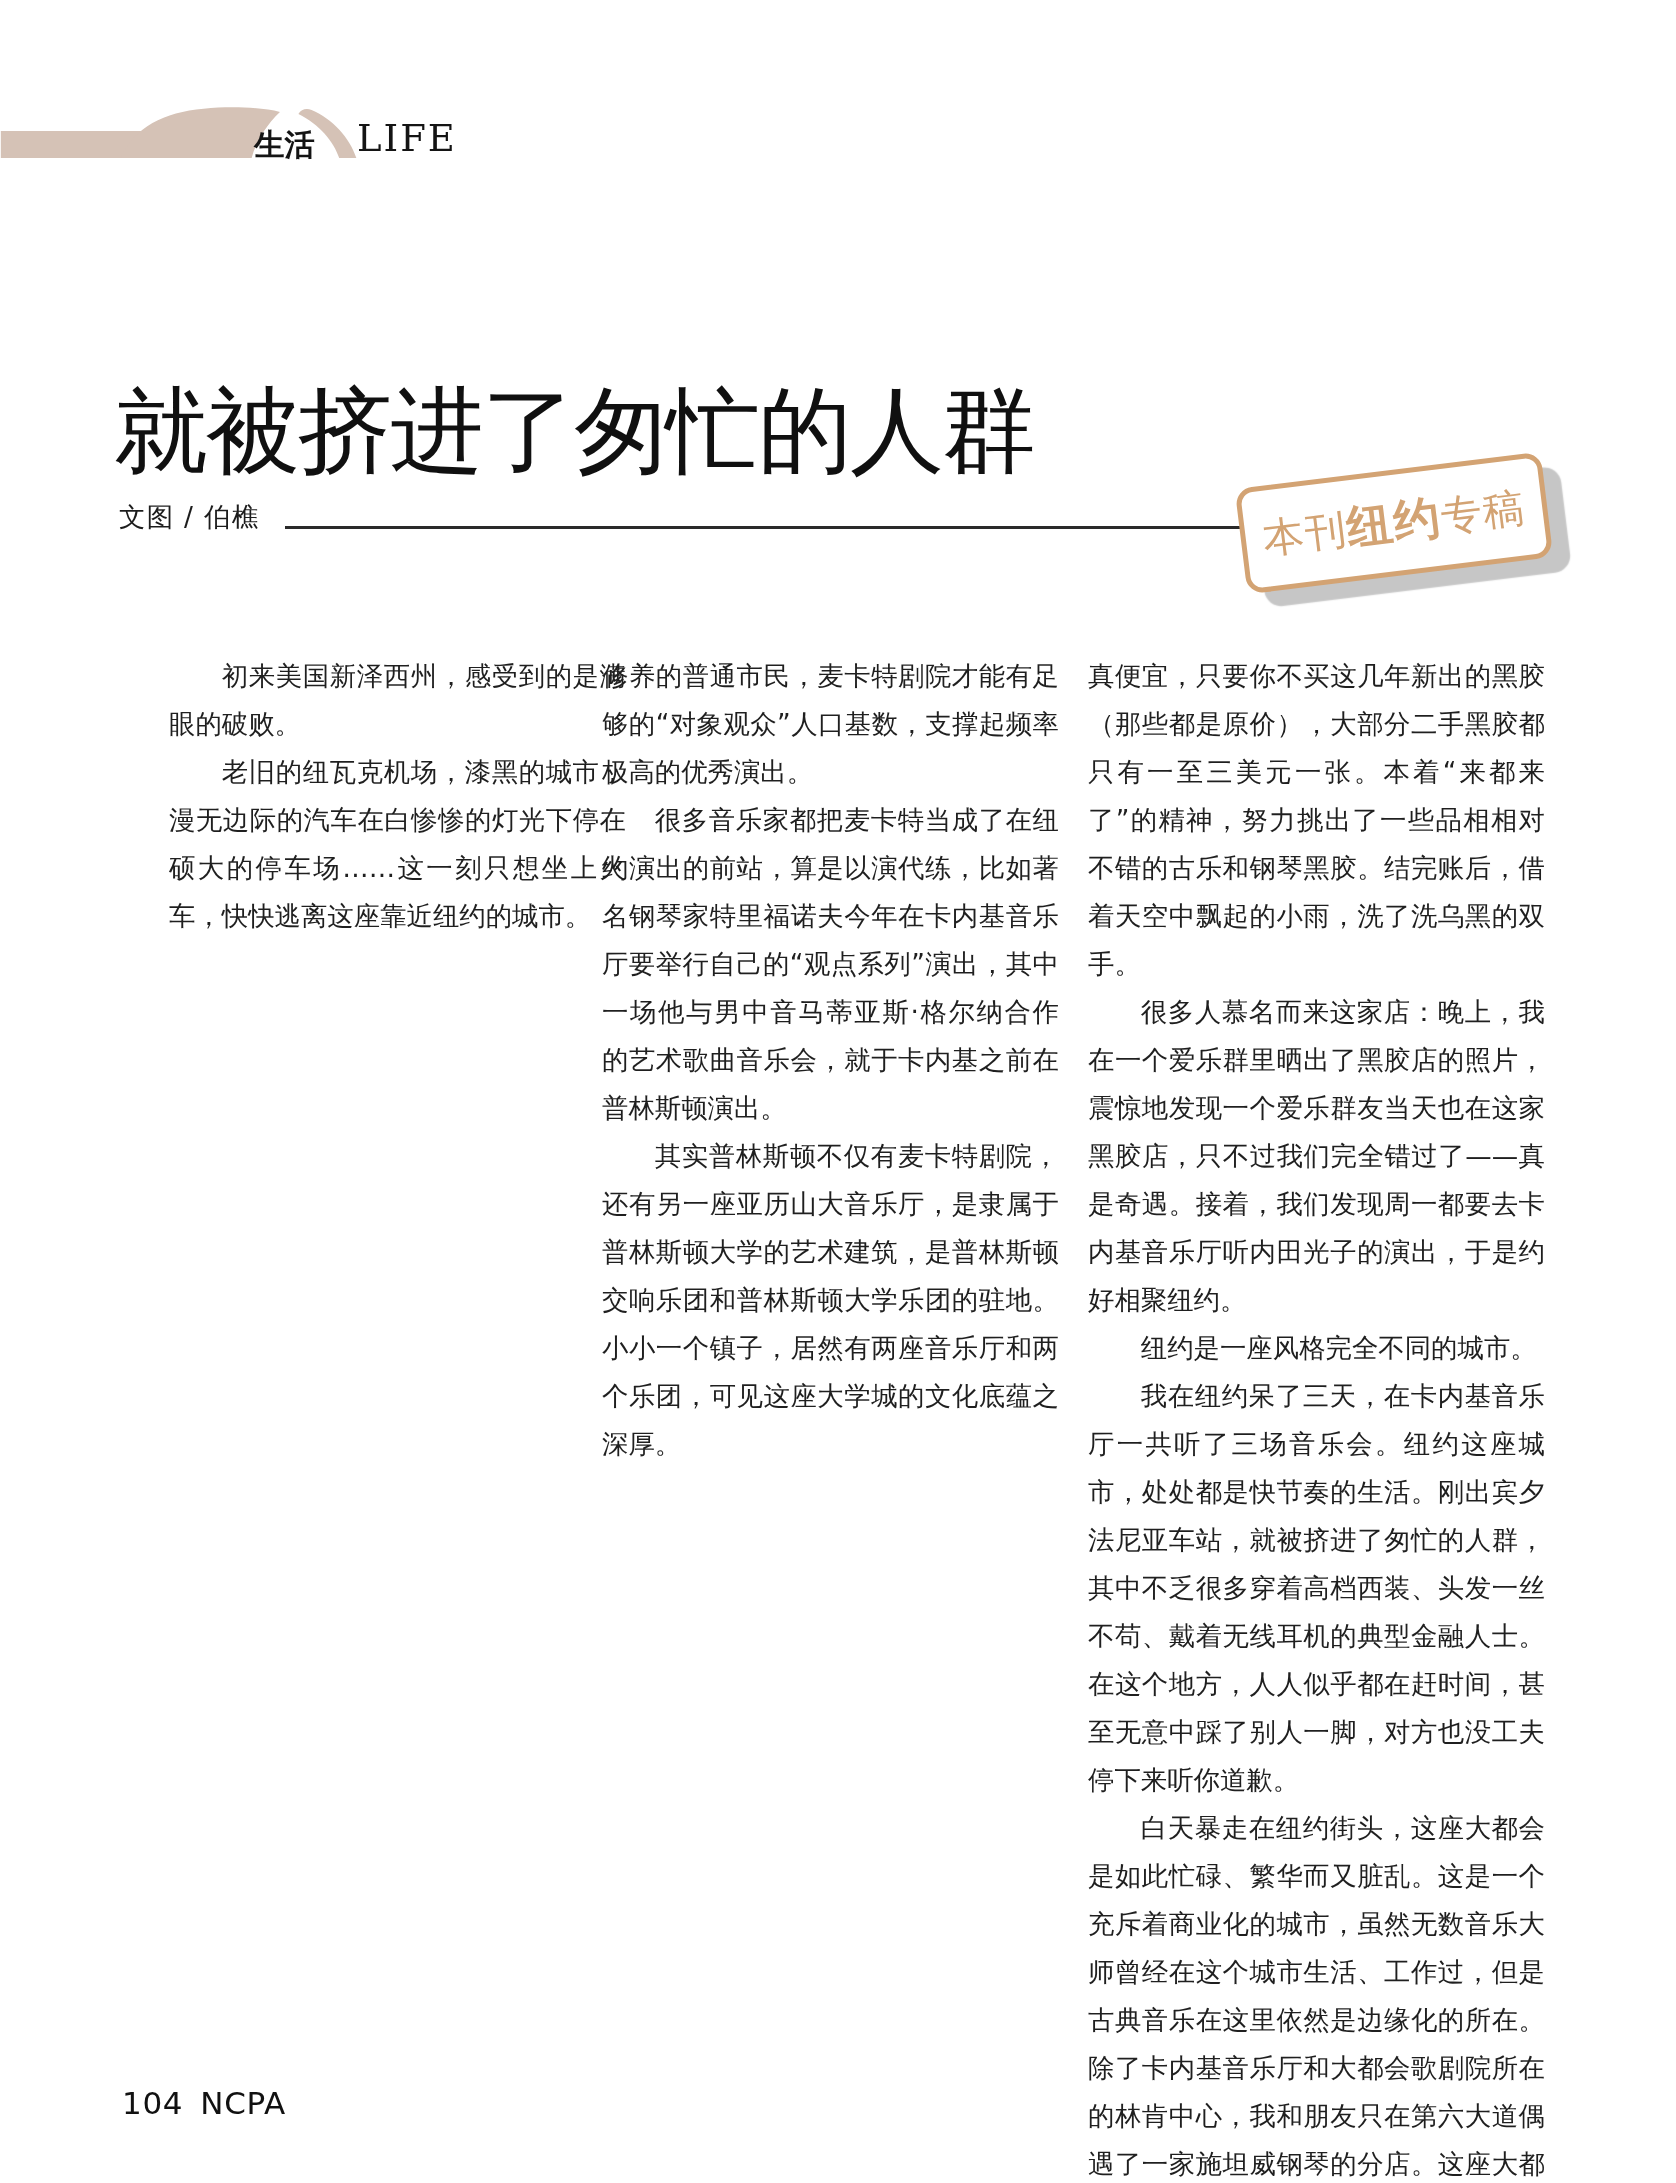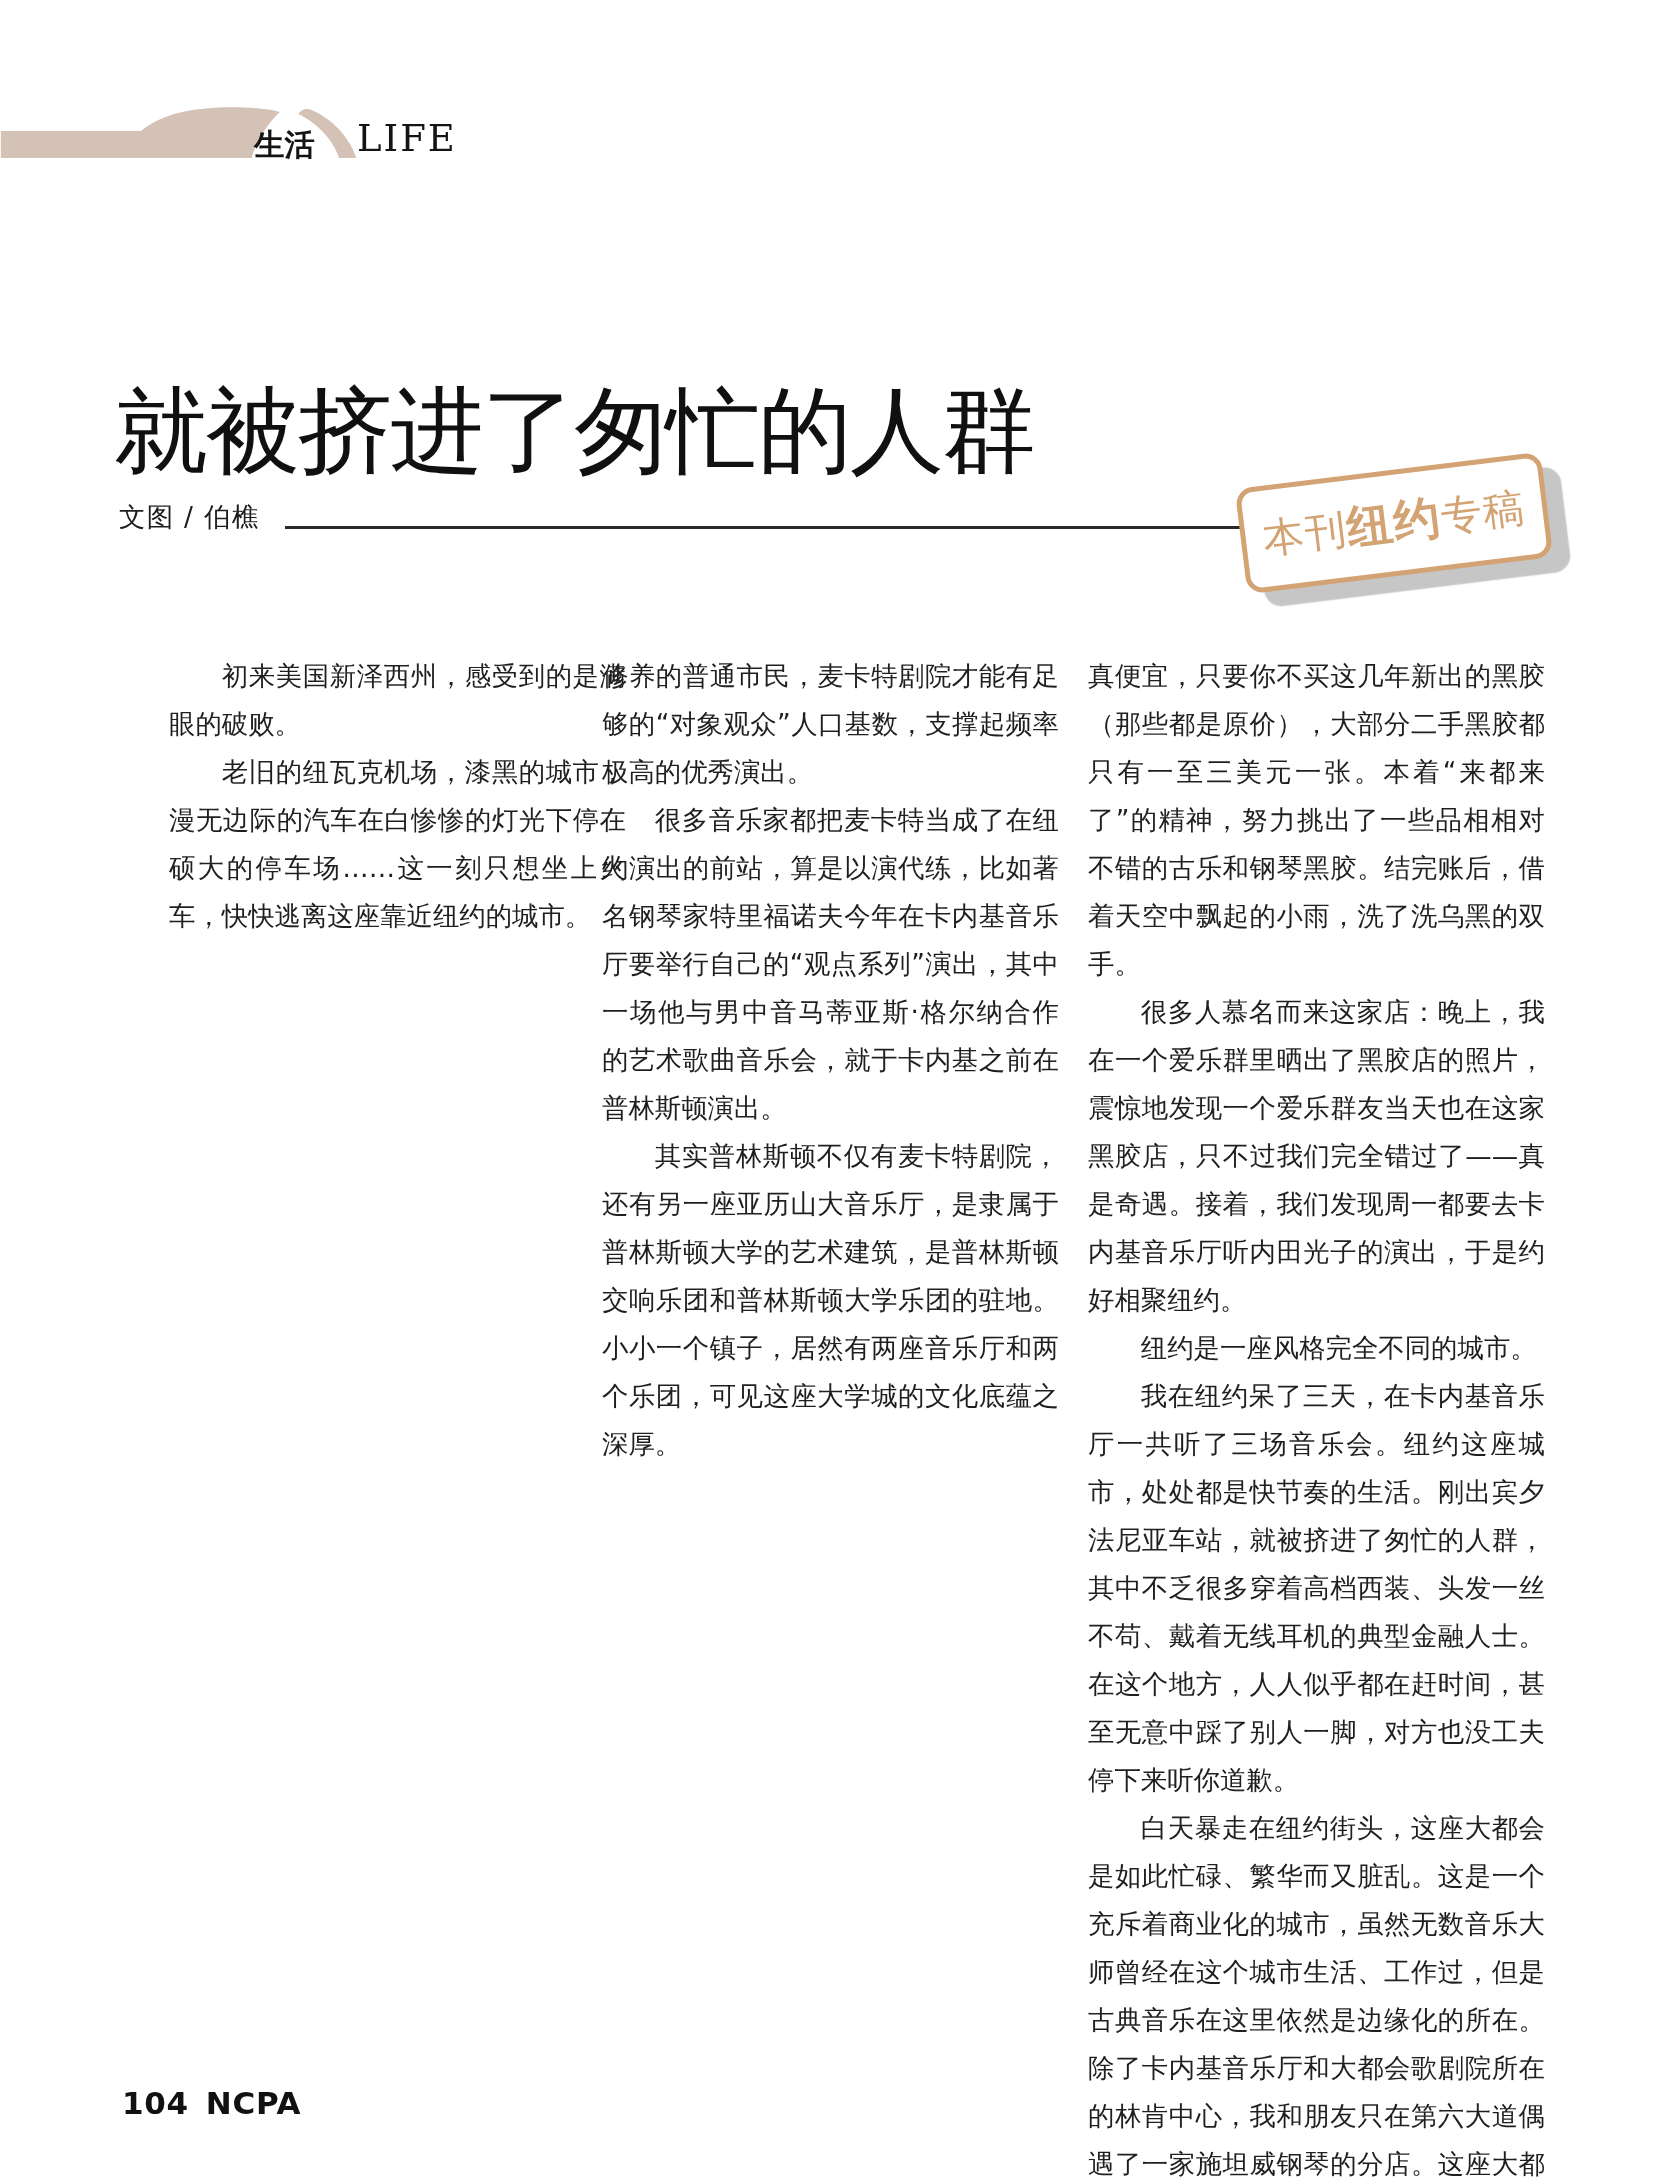--- a/index.html
+++ b/index.html
@@ -47,21 +47,21 @@
     text-align:justify;
   }
   .col-1{left:121px;margin-left:48px;}
   .col-2{left:602px;}
   .col-3{left:1088px;}
   .col p{margin:0;text-indent:2em;}
   .col p.cont{text-indent:0;}
   
   .folio{
     position:absolute;left:122px;top:2085px;
-    font-size:31px;font-weight:bold;color:#111;letter-spacing:0.7px;
+    font-size:31px;font-weight:normal;color:#111;letter-spacing:0.7px;
   }
   .folio .num{margin-right:17px;}
 </style>
 </head>
 <body>
 
 <svg class="emblem" viewBox="0 0 760 120" width="502" height="79" aria-hidden="true">
   <rect x="0" y="38" width="358" height="41" fill="#d5c2b6"></rect>
   <path d="M182,79 C203,32 248,9 308,4 C350,0 396,2 424,9 C401,31 387,56 381,79 Z" fill="#d5c2b6"></path>
   <path d="M452,12 C484,28 506,54 514,79 L540,79 C530,48 504,20 472,6 C464,3 456,5 452,12 Z" fill="#d5c2b6"></path>

